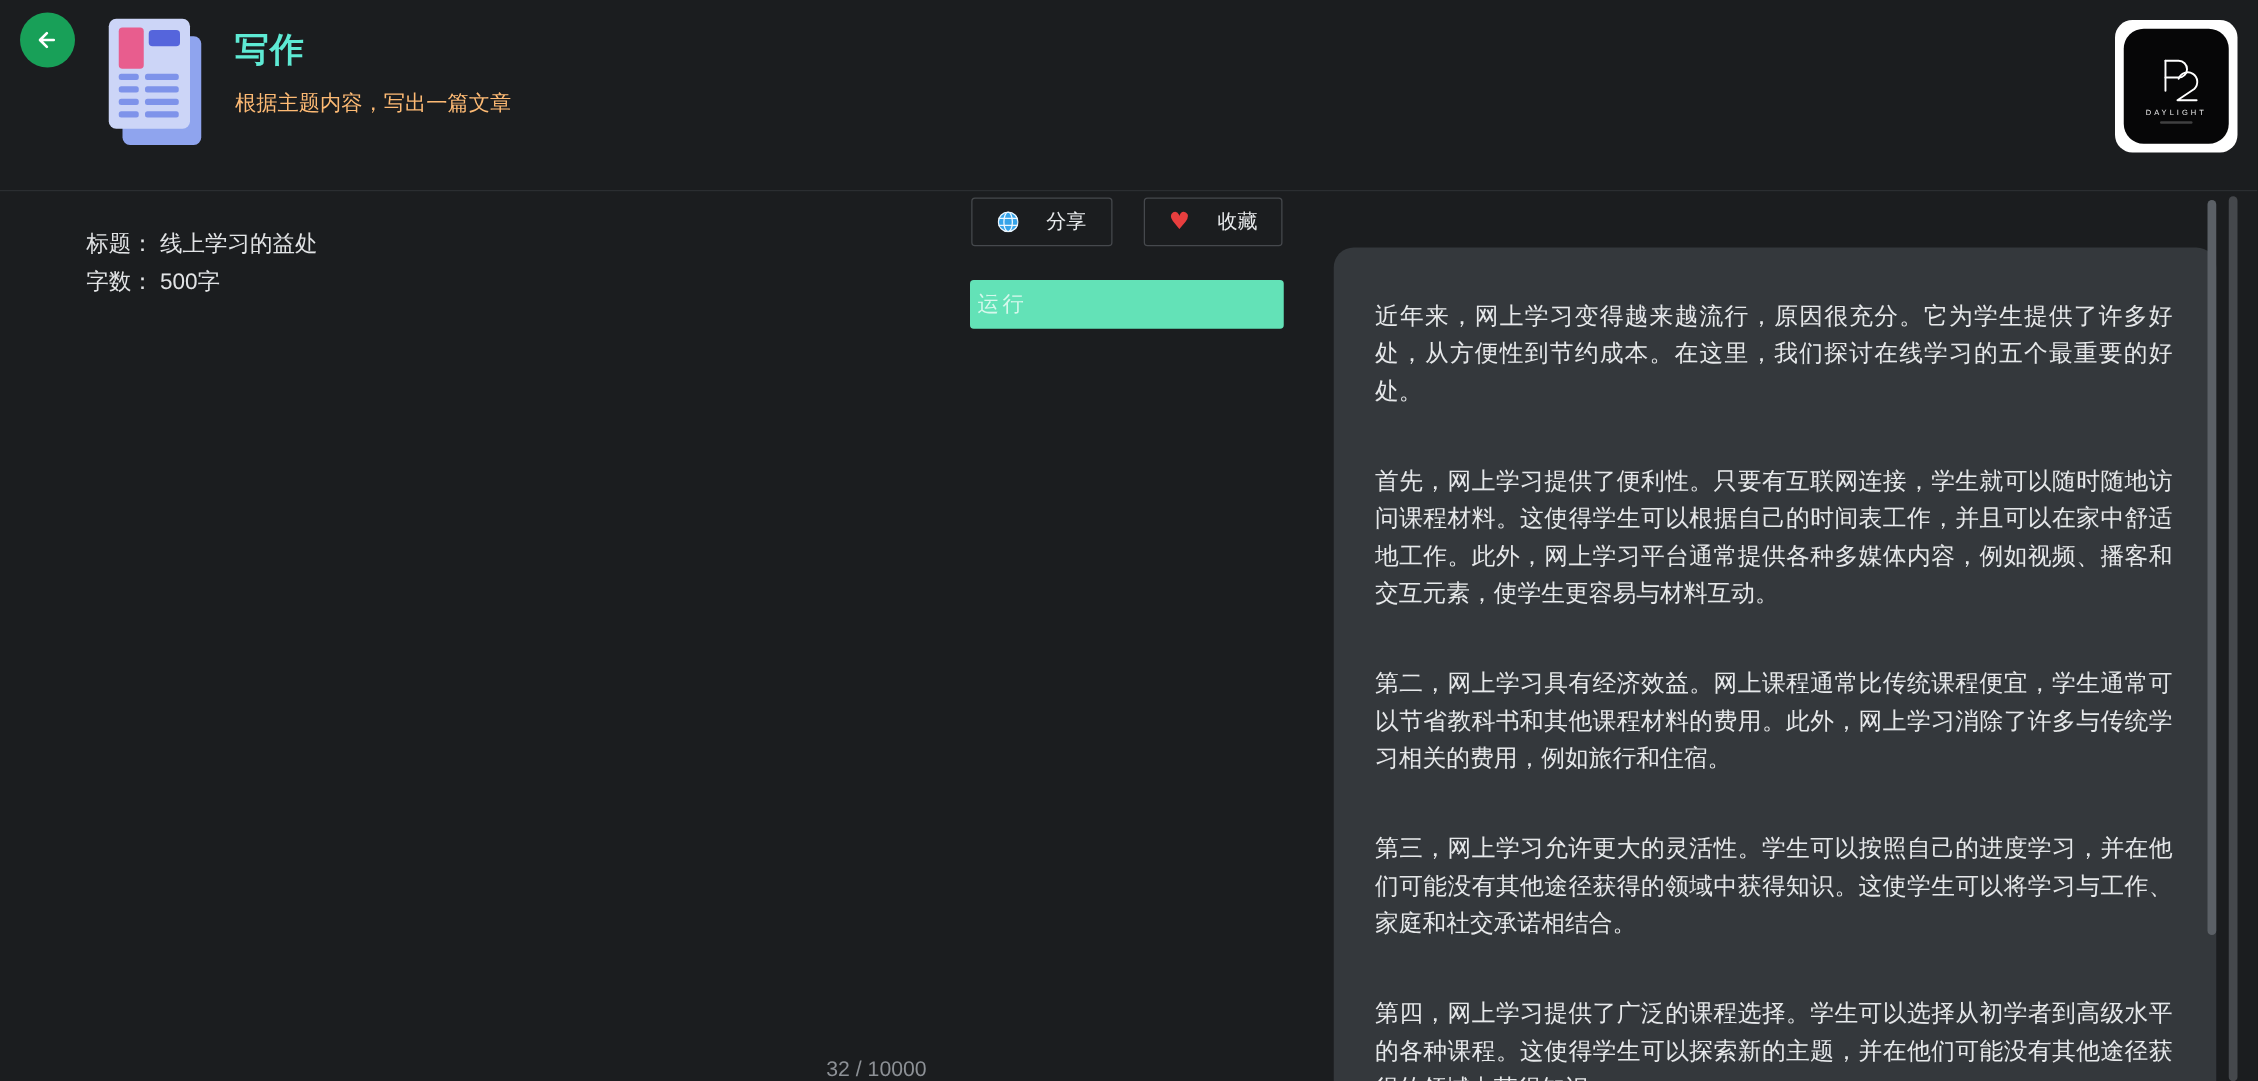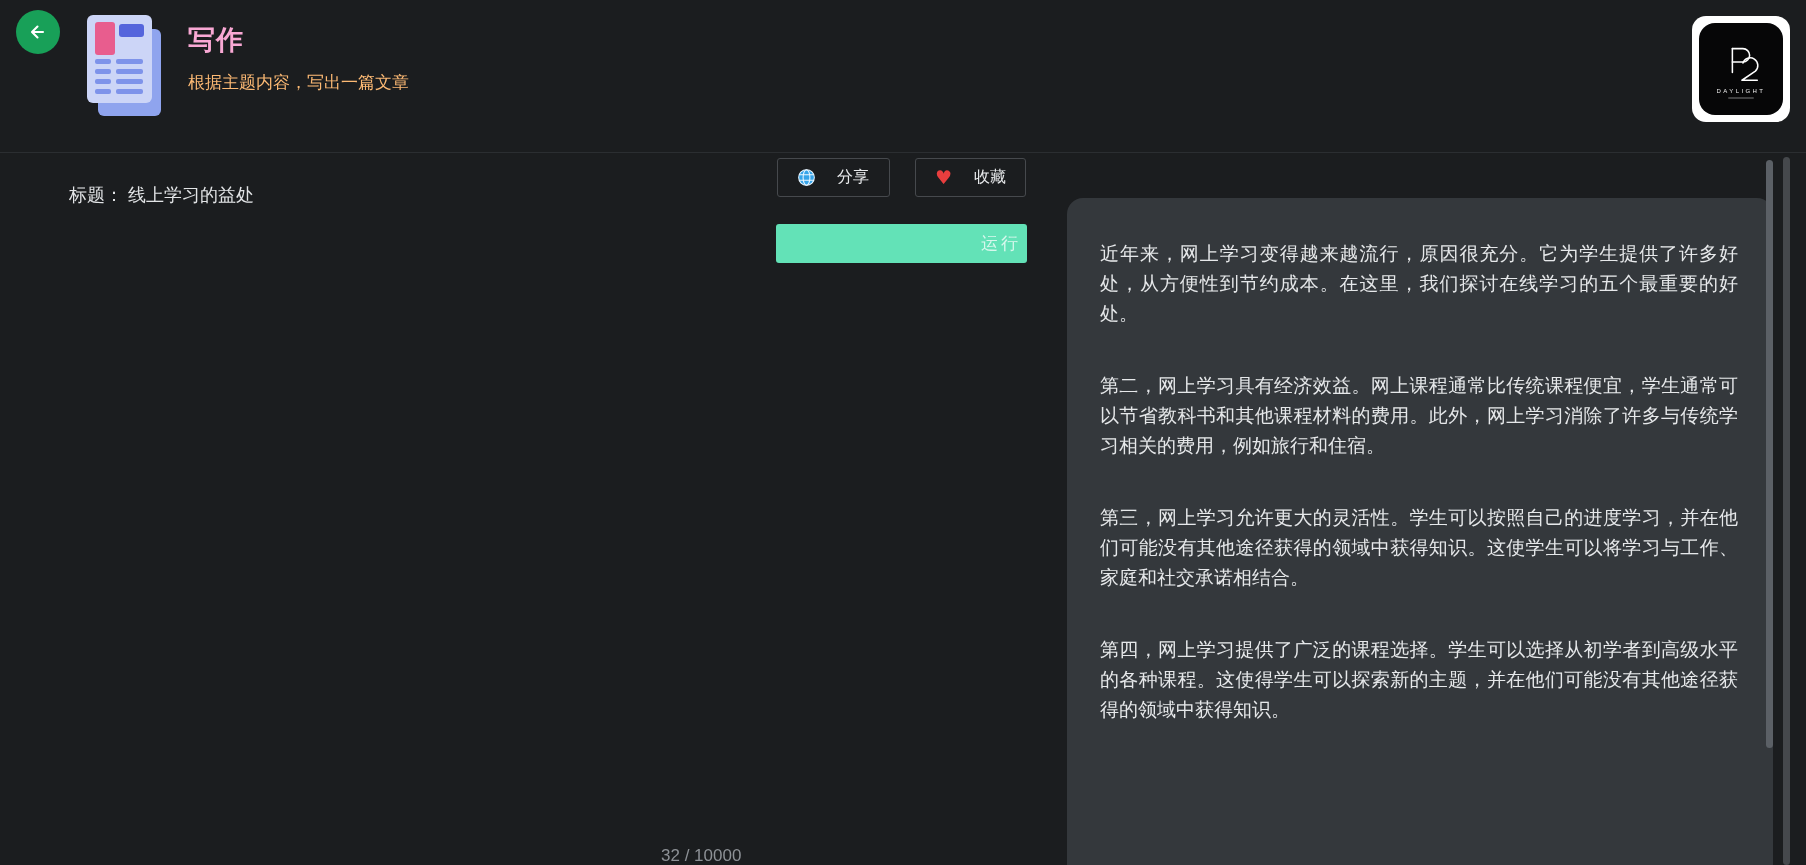--- a/index.html
+++ b/index.html
@@ -79,21 +79,21 @@
     display: block;
     height: 5px;
     background: #7e93ea;
     border-radius: 2px;
   }
   .page-title {
     position: absolute;
     left: 188px; top: 22px;
     font-size: 27px;
     font-weight: 600;
-    color: #f9a8d4;
+    color: #5eead4;
     letter-spacing: 1px;
   }
   .page-subtitle {
     position: absolute;
     left: 188px; top: 71px;
     font-size: 17px;
     color: #fdba74;
   }
   .logo-card {
     position: absolute;
@@ -160,21 +160,21 @@
   .run-btn {
     position: absolute;
     left: 776px; top: 224px;
     width: 251px; height: 39px;
     background: #63e2b7;
     border: none;
     border-radius: 3px;
     color: rgba(255,255,255,0.74);
     font-size: 17px;
     letter-spacing: 3px;
-    display: flex; align-items: center; justify-content: flex-end;
+    display: flex; align-items: center; justify-content: flex-start;
     cursor: pointer;
     font-family: inherit;
   }
   .char-counter {
     position: absolute;
     left: 645px; top: 846px;
     font-size: 17px;
     color: #8d9196;
     white-space: nowrap;
     margin-left: 16px;
@@ -269,20 +269,23 @@
         <span class="logo-brand">DAYLIGHT</span>
         <span class="logo-tagline"></span>
       </div>
     </div>
   </div>
 
   <div class="fields">
     <div class="field-row">
       <span class="field-label">标题：</span><span>线上学习的益处</span>
     </div>
+    <div class="field-row">
+      <span class="field-label">字数：</span><span>500字</span>
+    </div>
   </div>
 
   <button class="ghost-btn share-btn">
     <span style="display:flex;">
       <svg width="17" height="17" viewBox="0 0 18 18">
         <circle cx="9" cy="9" r="8.3" fill="#36a4e9"></circle>
         <ellipse cx="9" cy="9" rx="3.6" ry="8.3" fill="none" stroke="#eaf6ff" stroke-width="1.1"></ellipse>
         <circle cx="9" cy="9" r="8.3" fill="none" stroke="#eaf6ff" stroke-width="1.1"></circle>
         <path d="M1 6 H17 M1 12 H17" stroke="#eaf6ff" stroke-width="1.1"></path>
       </svg>
@@ -296,20 +299,21 @@
   </button>
 
   <button class="run-btn">
     <span>运行</span>
   </button>
 
   <div class="char-counter">32 / 10000</div>
 
   <div class="output-panel">
     <p>近年来，网上学习变得越来越流行，原因很充分。它为学生提供了许多好处，从方便性到节约成本。在这里，我们探讨在线学习的五个最重要的好处。</p>
+    <p>首先，网上学习提供了便利性。只要有互联网连接，学生就可以随时随地访问课程材料。这使得学生可以根据自己的时间表工作，并且可以在家中舒适地工作。此外，网上学习平台通常提供各种多媒体内容，例如视频、播客和交互元素，使学生更容易与材料互动。</p>
     <p>第二，网上学习具有经济效益。网上课程通常比传统课程便宜，学生通常可以节省教科书和其他课程材料的费用。此外，网上学习消除了许多与传统学习相关的费用，例如旅行和住宿。</p>
     <p>第三，网上学习允许更大的灵活性。学生可以按照自己的进度学习，并在他们可能没有其他途径获得的领域中获得知识。这使学生可以将学习与工作、家庭和社交承诺相结合。</p>
     <p>第四，网上学习提供了广泛的课程选择。学生可以选择从初学者到高级水平的各种课程。这使得学生可以探索新的主题，并在他们可能没有其他途径获得的领域中获得知识。</p>
 
   </div>
 
   <div class="panel-scrollbar-thumb"></div>
   <div class="page-scrollbar"></div>
 
 </div>

